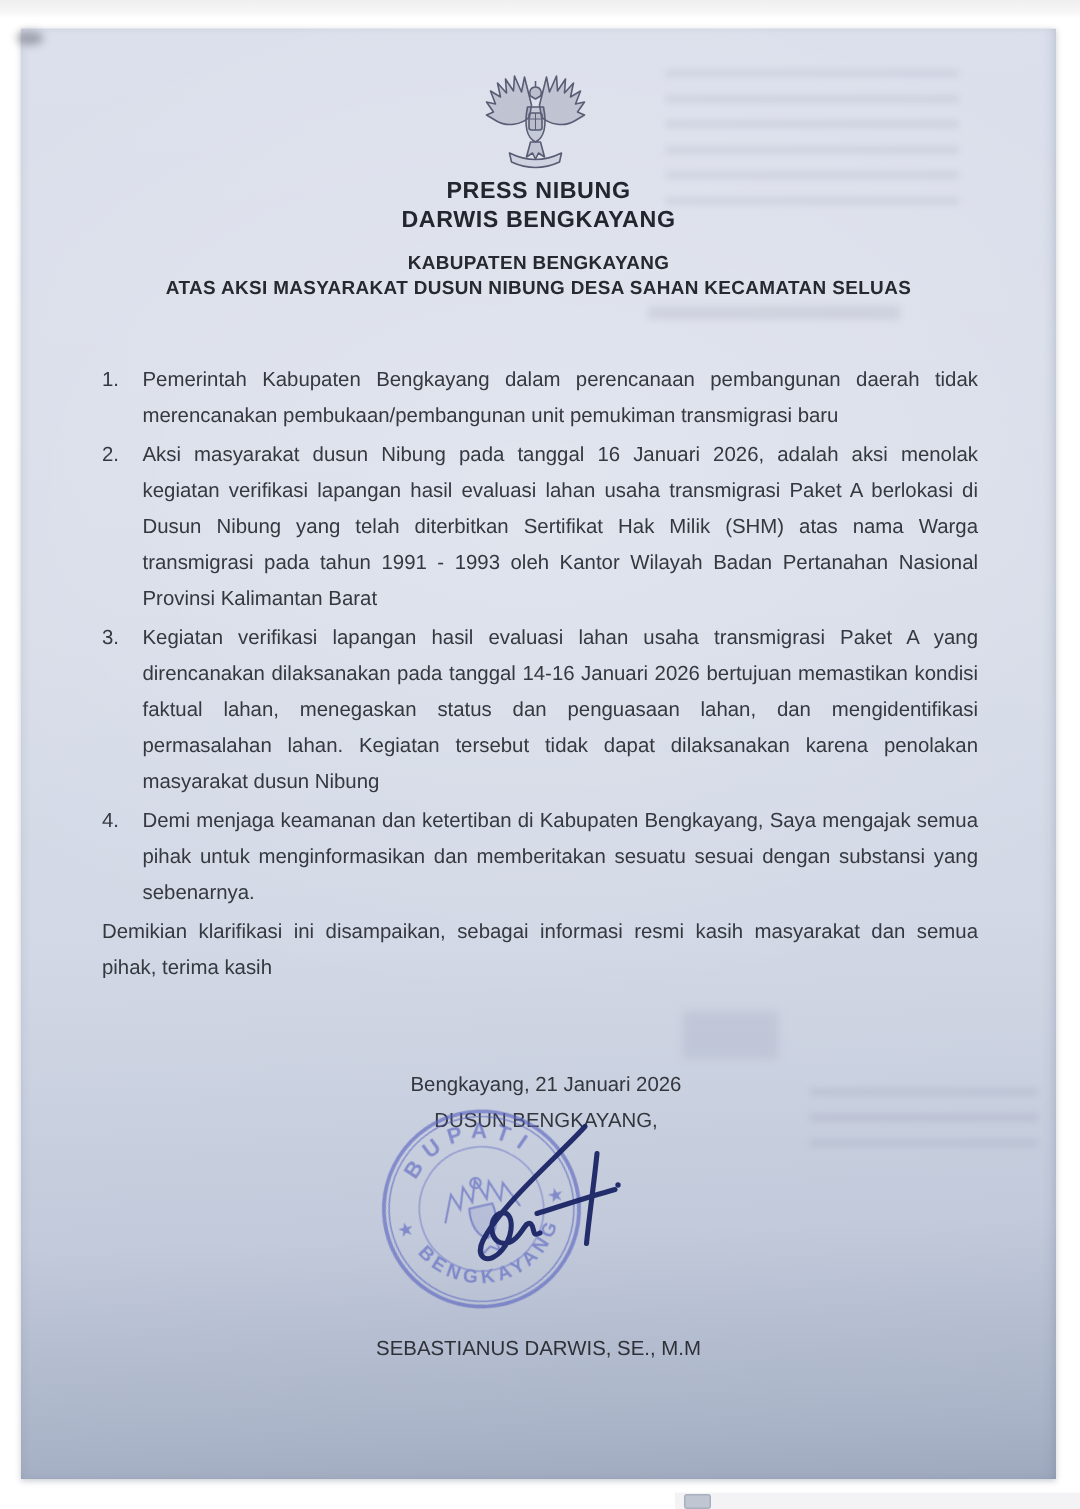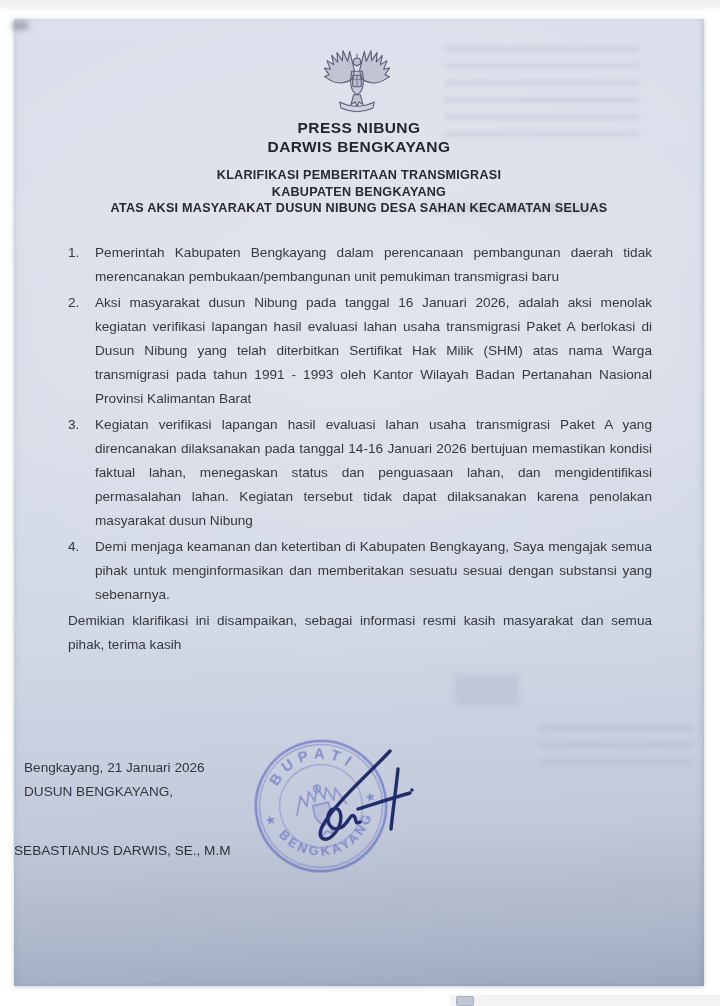--- a/index.html
+++ b/index.html
@@ -31,23 +31,23 @@
     position:absolute;left:54px;top:222px;width:584px;
     font-size:13.6px;line-height:24px;color:#35383f;
     text-align:justify;filter:blur(.15px);
   }
   .intro{margin:0 0 3px 0;}
   .list-item{display:flex;margin:0 0 2px 0;}
   .num{width:27px;flex:0 0 27px;}
   .item-text{flex:1;text-align:justify;}
   .closing{margin:2px 0 0 0;}
   
-  .sign-block{position:absolute;left:0;top:692px;width:100%;text-align:left;
-    font-size:13.6px;line-height:24px;color:#33363d;padding-left:10px;box-sizing:border-box;margin-top:45px;}
-  .sign-name{position:absolute;left:0;top:824px;width:100%;
+  .sign-block{position:absolute;left:0;top:692px;width:100%;text-align:center;
+    font-size:13.6px;line-height:24px;color:#33363d;padding-left:10px;box-sizing:border-box;}
+  .sign-name{position:absolute;left:0;top:872px;width:100%;text-align:center;
     font-size:13.6px;color:#2e3138;z-index:3;box-sizing:border-box;}
   .stamp{position:absolute;left:238px;top:718px;width:138px;height:138px;z-index:1;
     opacity:.62;filter:blur(.3px);transform:rotate(-13deg);}
   .signature{position:absolute;left:276px;top:724px;width:146px;height:118px;z-index:2;opacity:.95;}
   
   .ghost{position:absolute;filter:blur(2.5px);opacity:.5;pointer-events:none;}
   .ghost-lines{background:repeating-linear-gradient(180deg,rgba(95,100,125,.28) 0 4px,rgba(0,0,0,0) 4px 17px);}
   .ghost-1{left:430px;top:28px;width:195px;height:98px;}
   .ghost-2{left:418px;top:185px;width:168px;height:9px;background:rgba(95,100,125,.25);}
   .ghost-3{left:441px;top:655px;width:64px;height:32px;background:rgba(150,158,182,.45);filter:blur(3px);}
@@ -87,21 +87,20 @@
 
       <path d="M34,88 Q60,101 86,88 L84,97 Q60,108 36,97 Z" fill="rgba(90,93,120,.12)"></path>
     </g>
   </svg>
 
   <div class="title-block">
     <div>PRESS NIBUNG</div>
     <div>DARWIS BENGKAYANG</div>
   </div>
   <div class="subject-block">
-    <div>KLARIFIKASI PEMBERITAAN TRANSMIGRASI</div>
     <div>KABUPATEN BENGKAYANG</div>
     <div>ATAS AKSI MASYARAKAT DUSUN NIBUNG DESA SAHAN KECAMATAN SELUAS</div>
   </div>
 
   <div class="content">
 
     <div class="list-item">
       <div class="num">1.</div>
       <div class="item-text">Pemerintah Kabupaten Bengkayang dalam perencanaan pembangunan daerah tidak merencanakan pembukaan/pembangunan unit pemukiman transmigrasi baru</div>
     </div>

